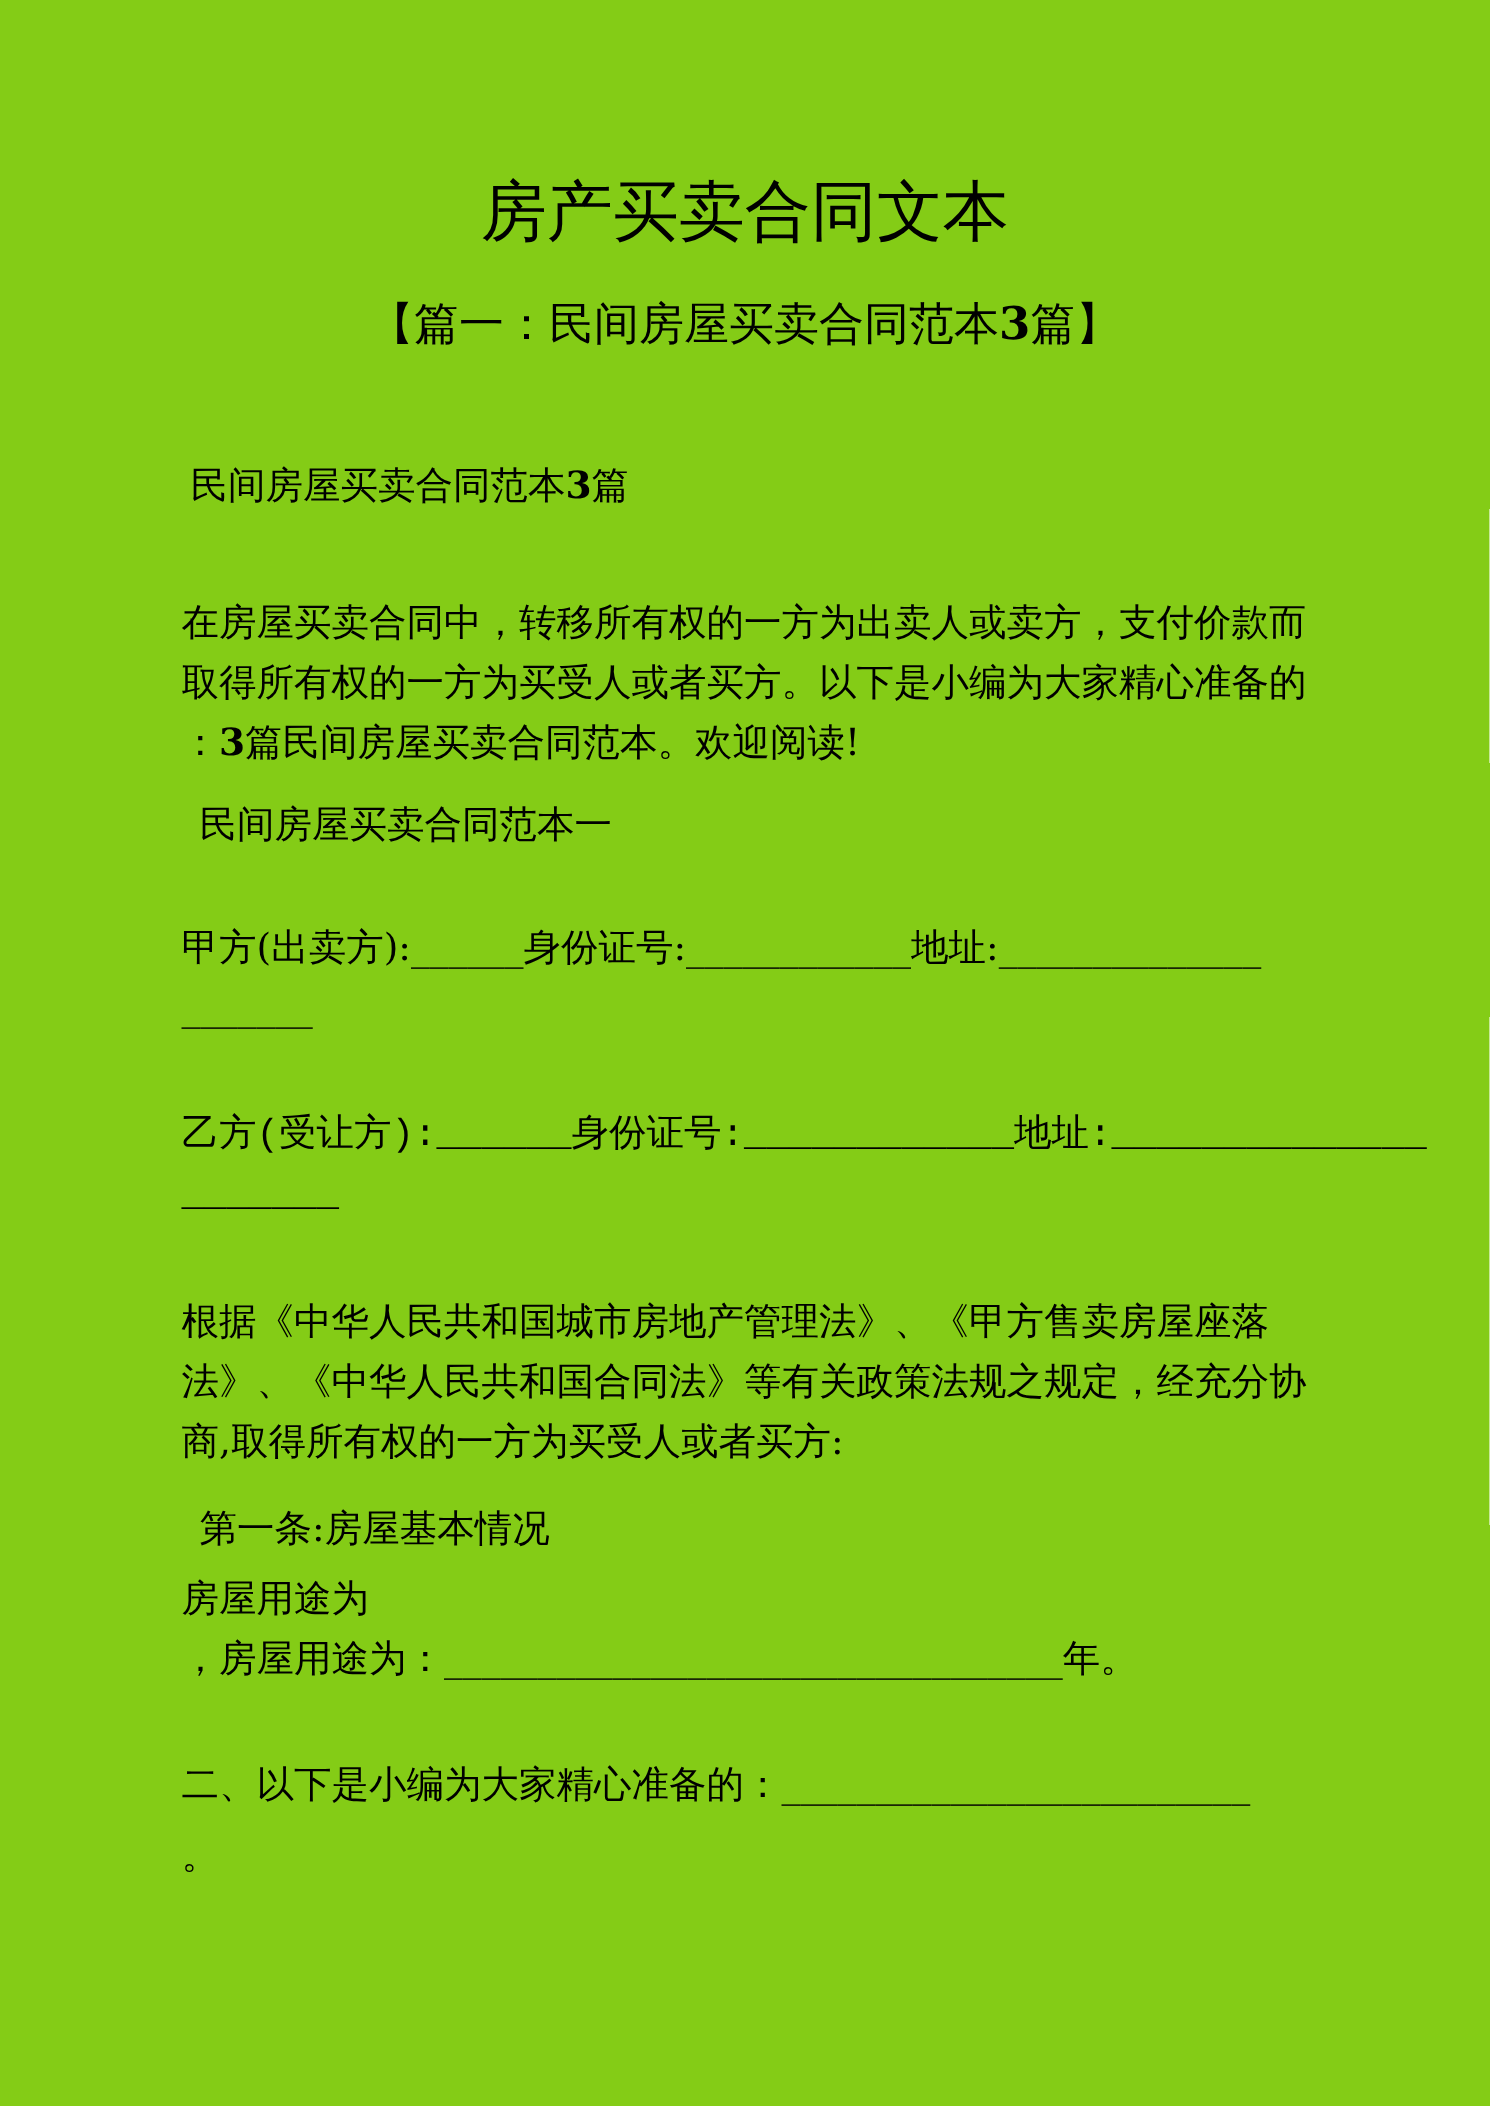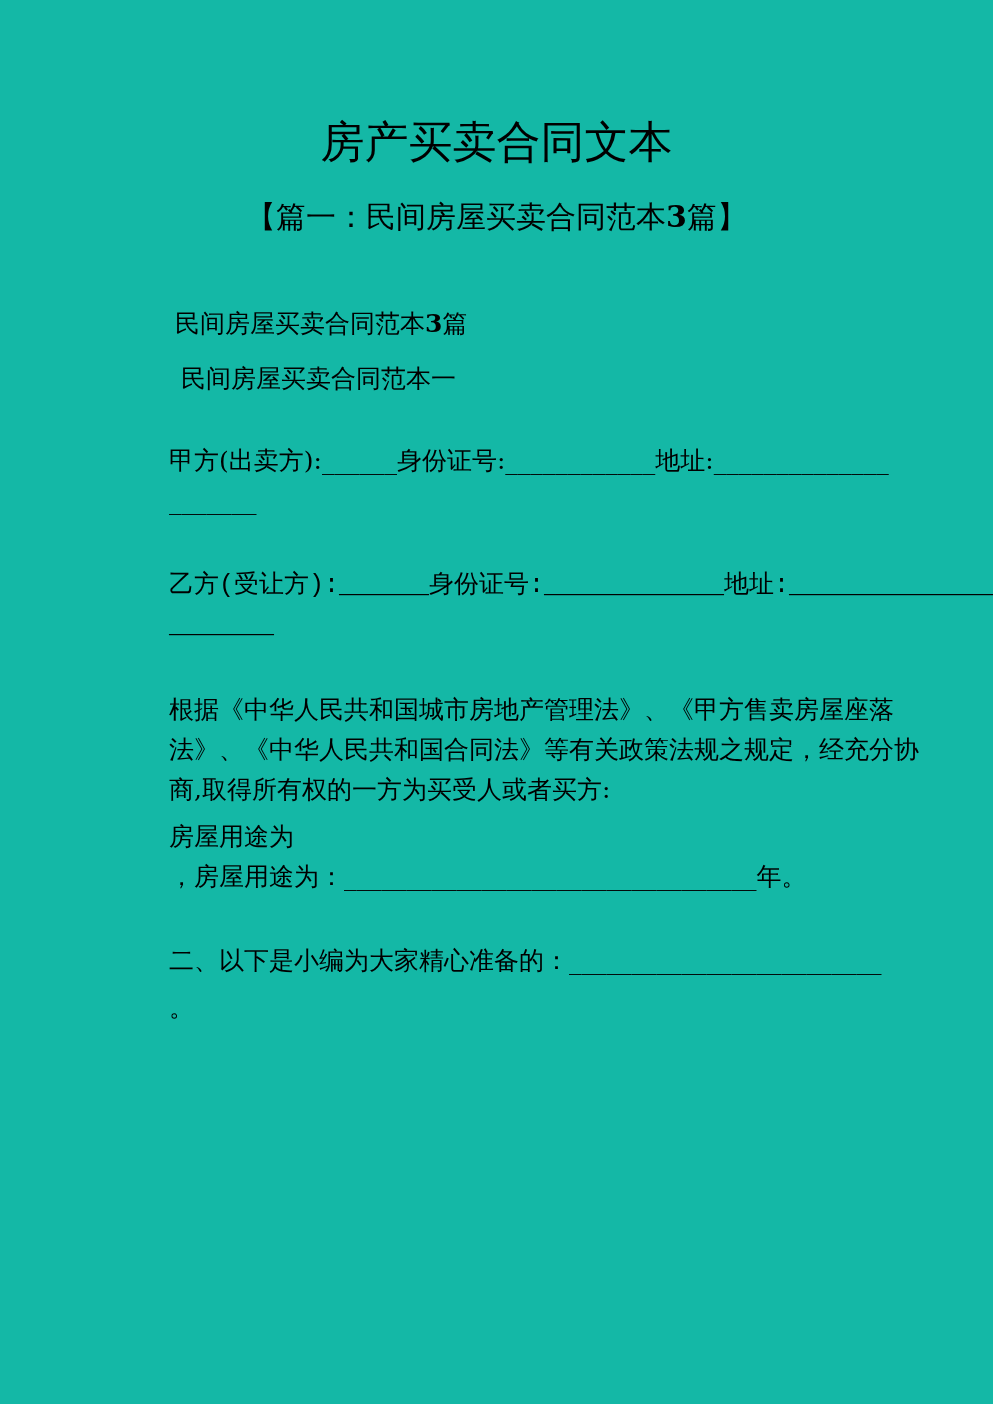--- a/index.html
+++ b/index.html
@@ -1,28 +1,27 @@
 <!DOCTYPE html>
 <html><head>
 <meta charset="utf-8">
 <style>
   html, body { margin: 0; padding: 0; background: #ffffff; }
   .page {
     position: relative;
     width: 993px;
     height: 1404px;
-    background: #14b8a6;
+    background: #84cc16;
     color: #000000;
     font-family: "DejaVu Serif", "Liberation Serif", serif;
     overflow: hidden;
   }
   .content {
     padding-left: 121px;
     padding-right: 60px;
-    margin-left: 48px;
   }
   .line {
     font-size: 25px;
     line-height: 40px;
     white-space: pre;
   }
   .doc-title {
     margin-top: 117px;
     font-size: 44px;
     line-height: 50px;
@@ -54,39 +53,45 @@
 
 <div class="page">
   <div class="doc-title">房产买卖合同文本</div>
 
   <div class="doc-subtitle"><span>【篇一：民间房屋买卖合同范本</span><span class="b">3</span><span>篇】</span></div>
 
   <div class="content">
 
     <div class="line list-title"><span>民间房屋买卖合同范本</span><span class="b">3</span><span>篇</span></div>
 
+    <div class="intro">
+      <div class="line"><span>在房屋买卖合同中，转移所有权的一方为出卖人或卖方，支付价款而</span></div>
+      <div class="line"><span>取得所有权的一方为买受人或者买方。以下是小编为大家精心准备的</span></div>
+      <div class="line"><span>：</span><span class="b">3</span><span>篇民间房屋买卖合同范本。欢迎阅读!</span></div>
+    </div>
 
     <div class="line sample-head">民间房屋买卖合同范本一</div>
 
     <div class="party-a">
       <div class="line">甲方(出卖方):______身份证号:____________地址:______________</div>
       <div class="line">_______</div>
     </div>
 
     <div class="party-b">
       <div class="line">乙方(受让方):______身份证号:____________地址:______________</div>
       <div class="line">_______</div>
     </div>
 
     <div class="legal">
       <div class="line">根据《中华人民共和国城市房地产管理法》、《甲方售卖房屋座落</div>
       <div class="line">法》、《中华人民共和国合同法》等有关政策法规之规定，经充分协</div>
       <div class="line">商,取得所有权的一方为买受人或者买方:</div>
     </div>
 
+    <div class="line clause-one">第一条:房屋基本情况</div>
 
     <div class="item-one">
       <div class="line">房屋用途为</div>
       <div class="line">，房屋用途为：_________________________________年。</div>
     </div>
 
     <div class="line item-two">二、以下是小编为大家精心准备的：_________________________</div>
 
     <div class="line period-line">。</div>
 

